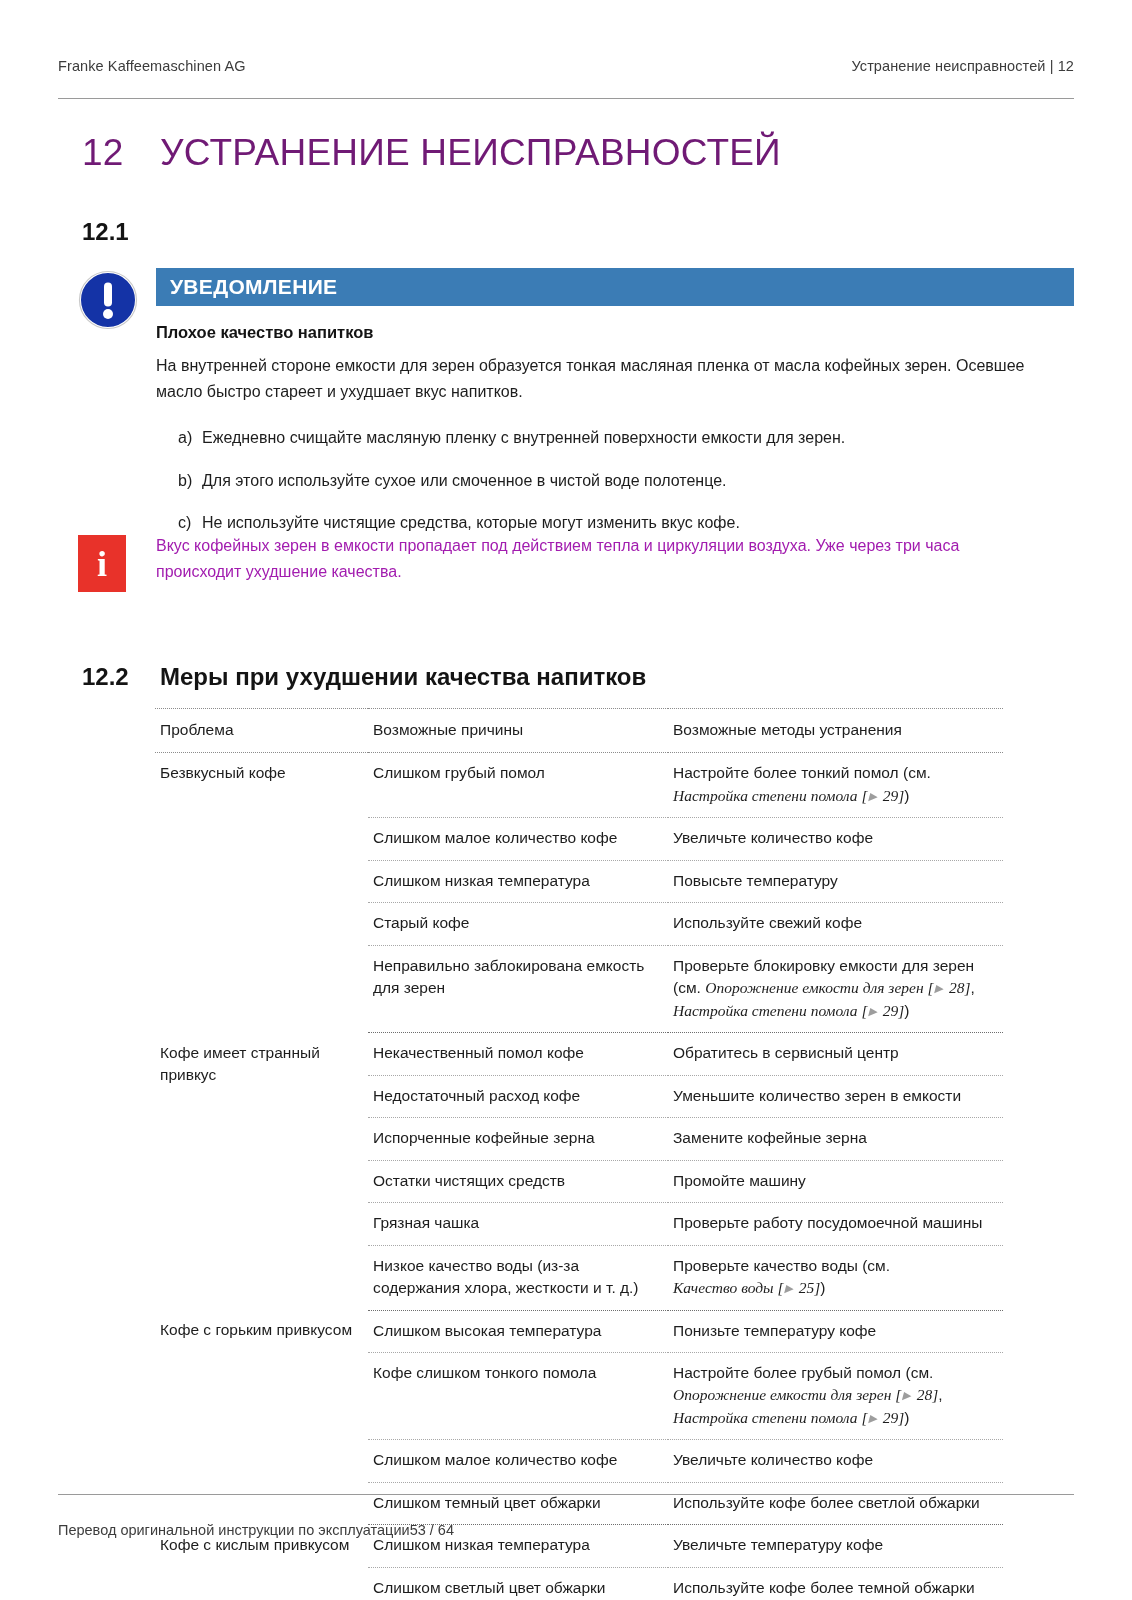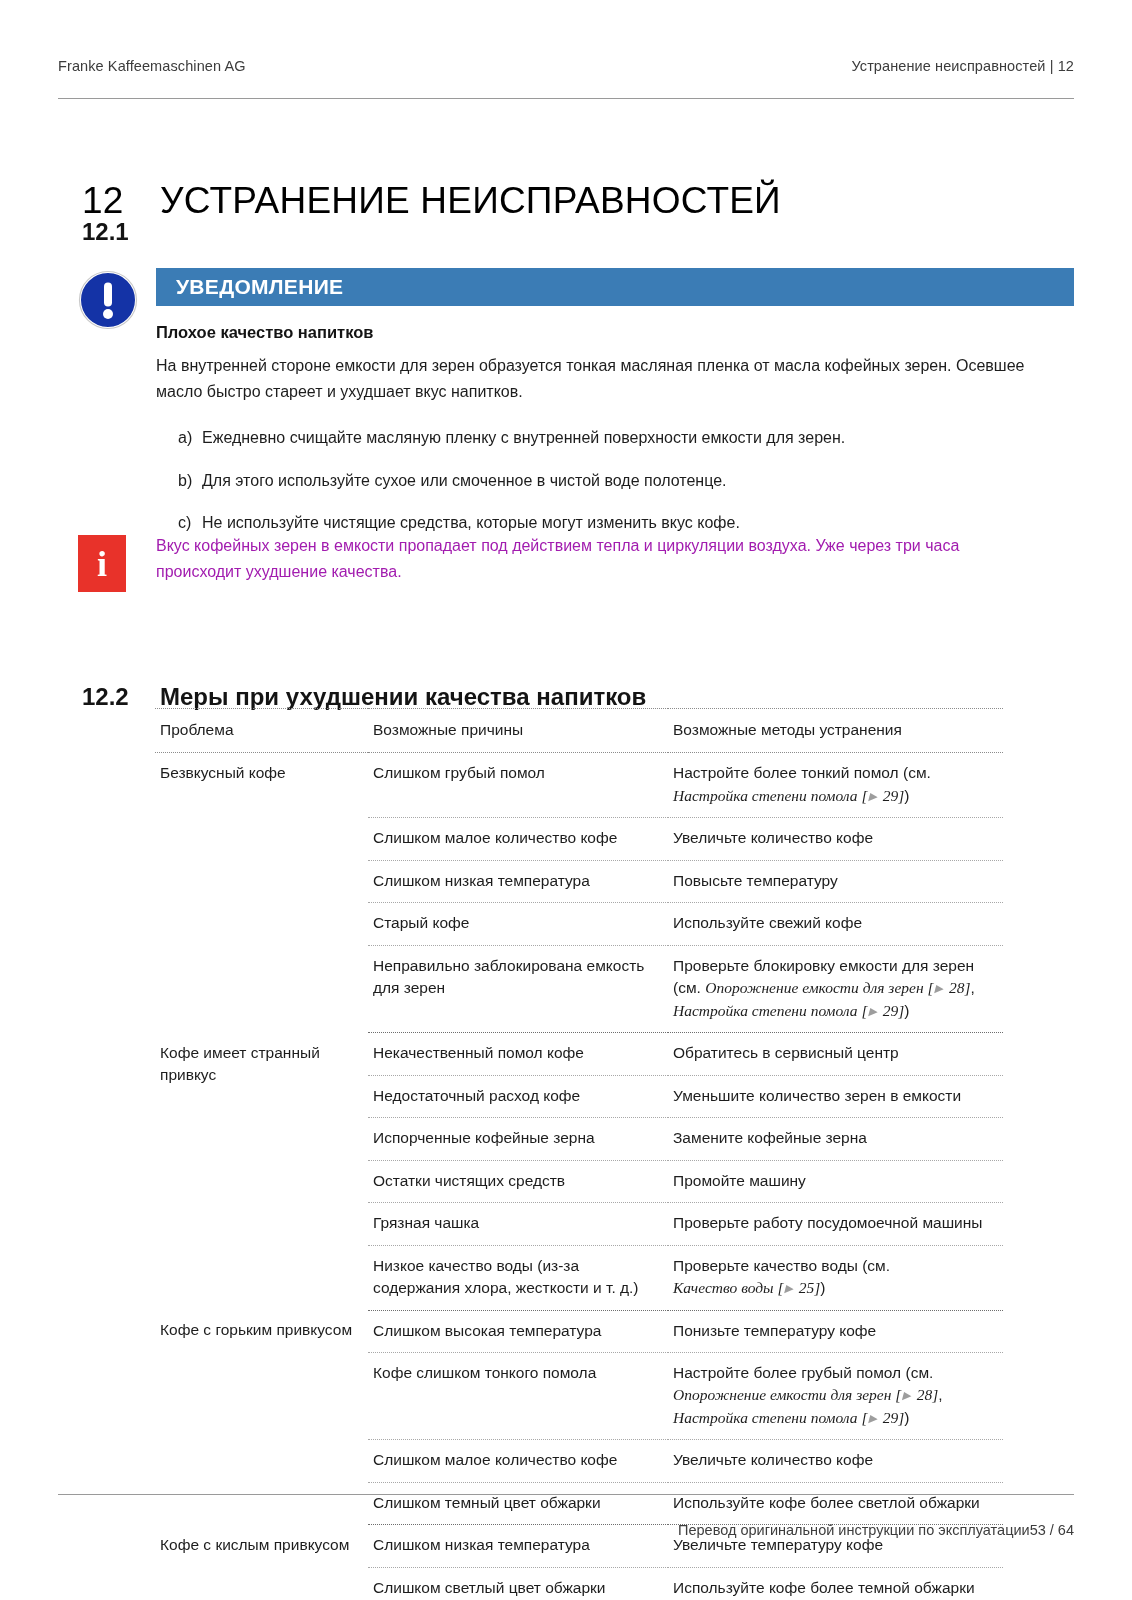--- a/index.html
+++ b/index.html
@@ -46,44 +46,43 @@
   }
 
   
   .chapter-title {
     position: absolute;
     top: 132px;
     left: 82px;
     right: 58px;
     display: flex;
     align-items: baseline;
-    color: #000000;
+    color: #701a75;
     font-size: 37px;
     font-weight: 400;
     letter-spacing: 0.2px;
-    margin-top: 48px;
   }
   .chapter-num {
     width: 78px;
     flex: 0 0 78px;
   }
 
   .section-title {
     position: absolute;
     left: 82px;
     right: 58px;
     display: flex;
     align-items: baseline;
     color: #141414;
     font-size: 24px;
     font-weight: 700;
   }
   .section-title .num { width: 78px; flex: 0 0 78px; }
   #sec-12-1 { top: 218px; }
-  #sec-12-2 { top: 663px; margin-top: 20px; }
+  #sec-12-2 { top: 663px; }
 
   
   .notice-wrap {
     position: absolute;
     top: 268px;
     left: 78px;
     right: 58px;
   }
   .notice-icon {
     position: absolute;
@@ -94,21 +93,21 @@
   }
   .notice-body {
     margin-left: 78px;
   }
   .notice-bar {
     background: #3b7cb5;
     color: #ffffff;
     font-size: 21px;
     font-weight: 700;
     letter-spacing: 0.3px;
-    padding: 7px 14px 8px 20px;
+    padding: 7px 14px 8px 14px;
     line-height: 1.1;
   }
   .notice-sub {
     font-size: 16.5px;
     font-weight: 700;
     color: #141414;
     margin-top: 17px;
   }
   .notice-para {
     font-size: 16px;
@@ -236,21 +235,21 @@
     right: 58px;
     height: 1px;
     background: #9a9a9a;
   }
   .page-footer {
     position: absolute;
     bottom: 62px;
     left: 58px;
     right: 58px;
     display: flex;
-    justify-content: flex-end;
+    justify-content: flex-start;
     align-items: baseline;
     font-size: 14.5px;
     color: #3c3c3c;
   }
 </style>
 </head>
 <body>
 
 <div class="page">
 

